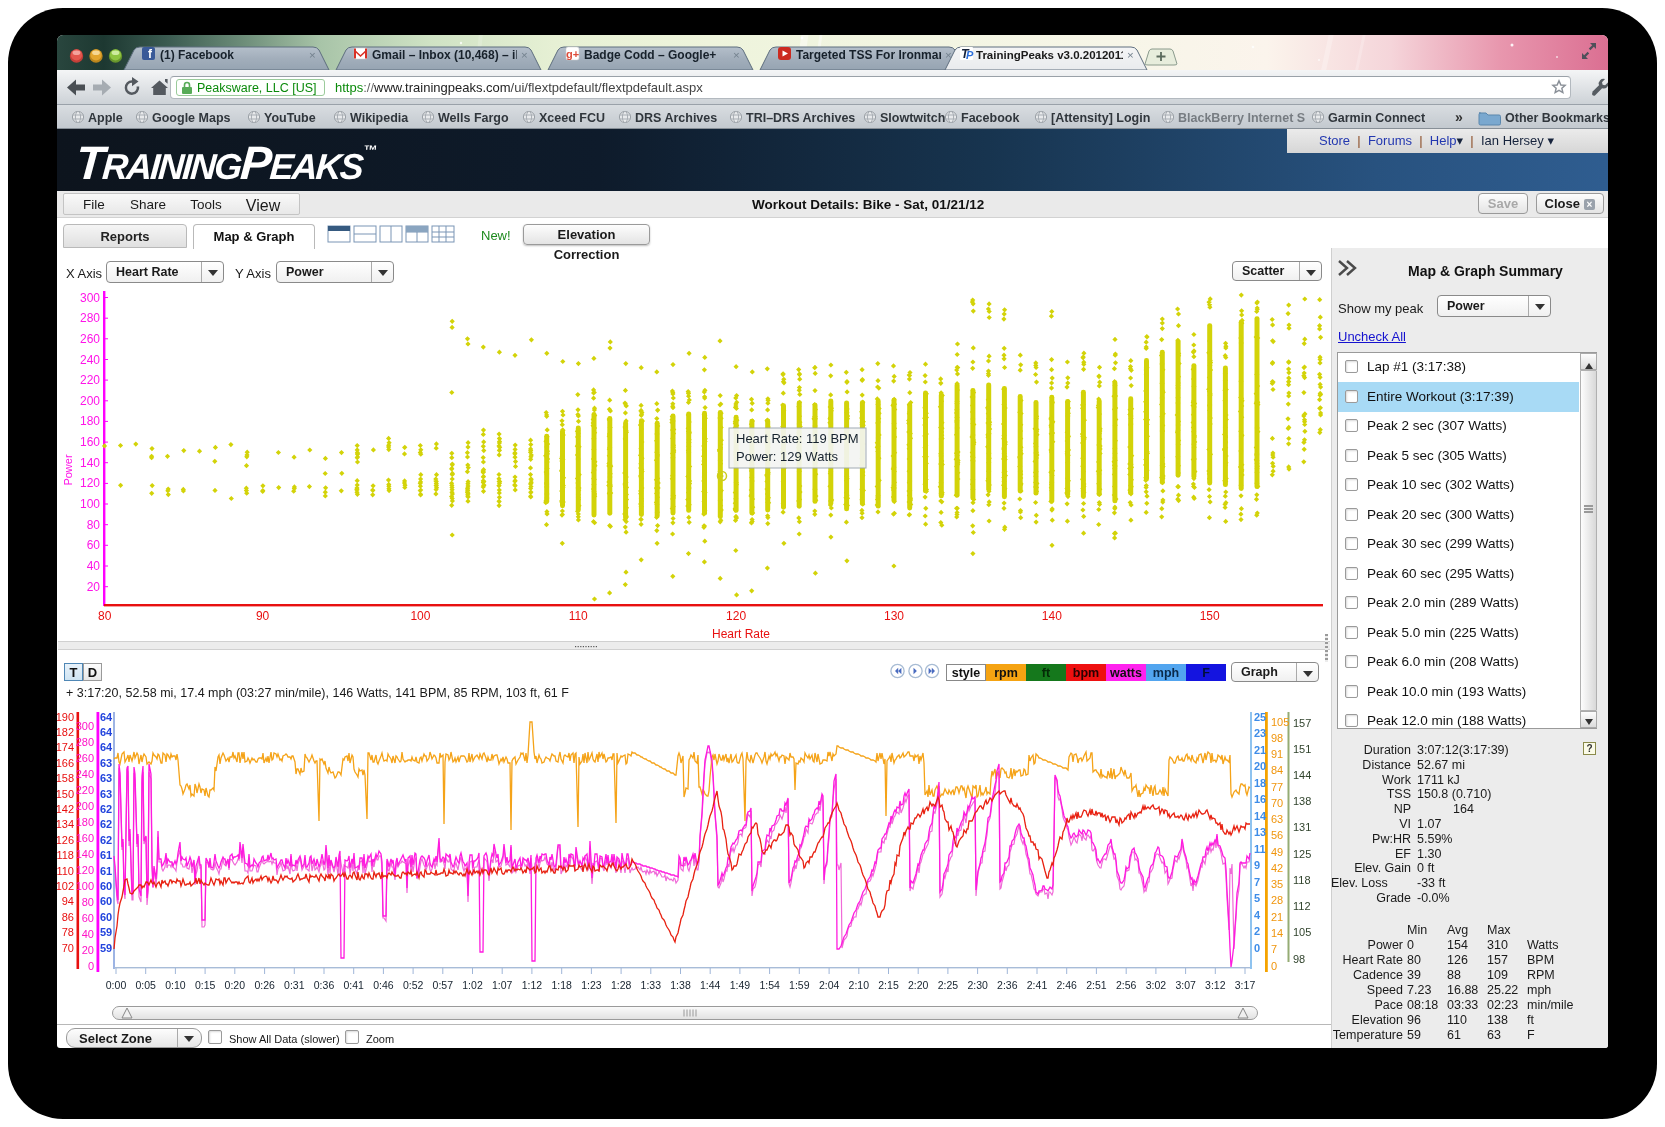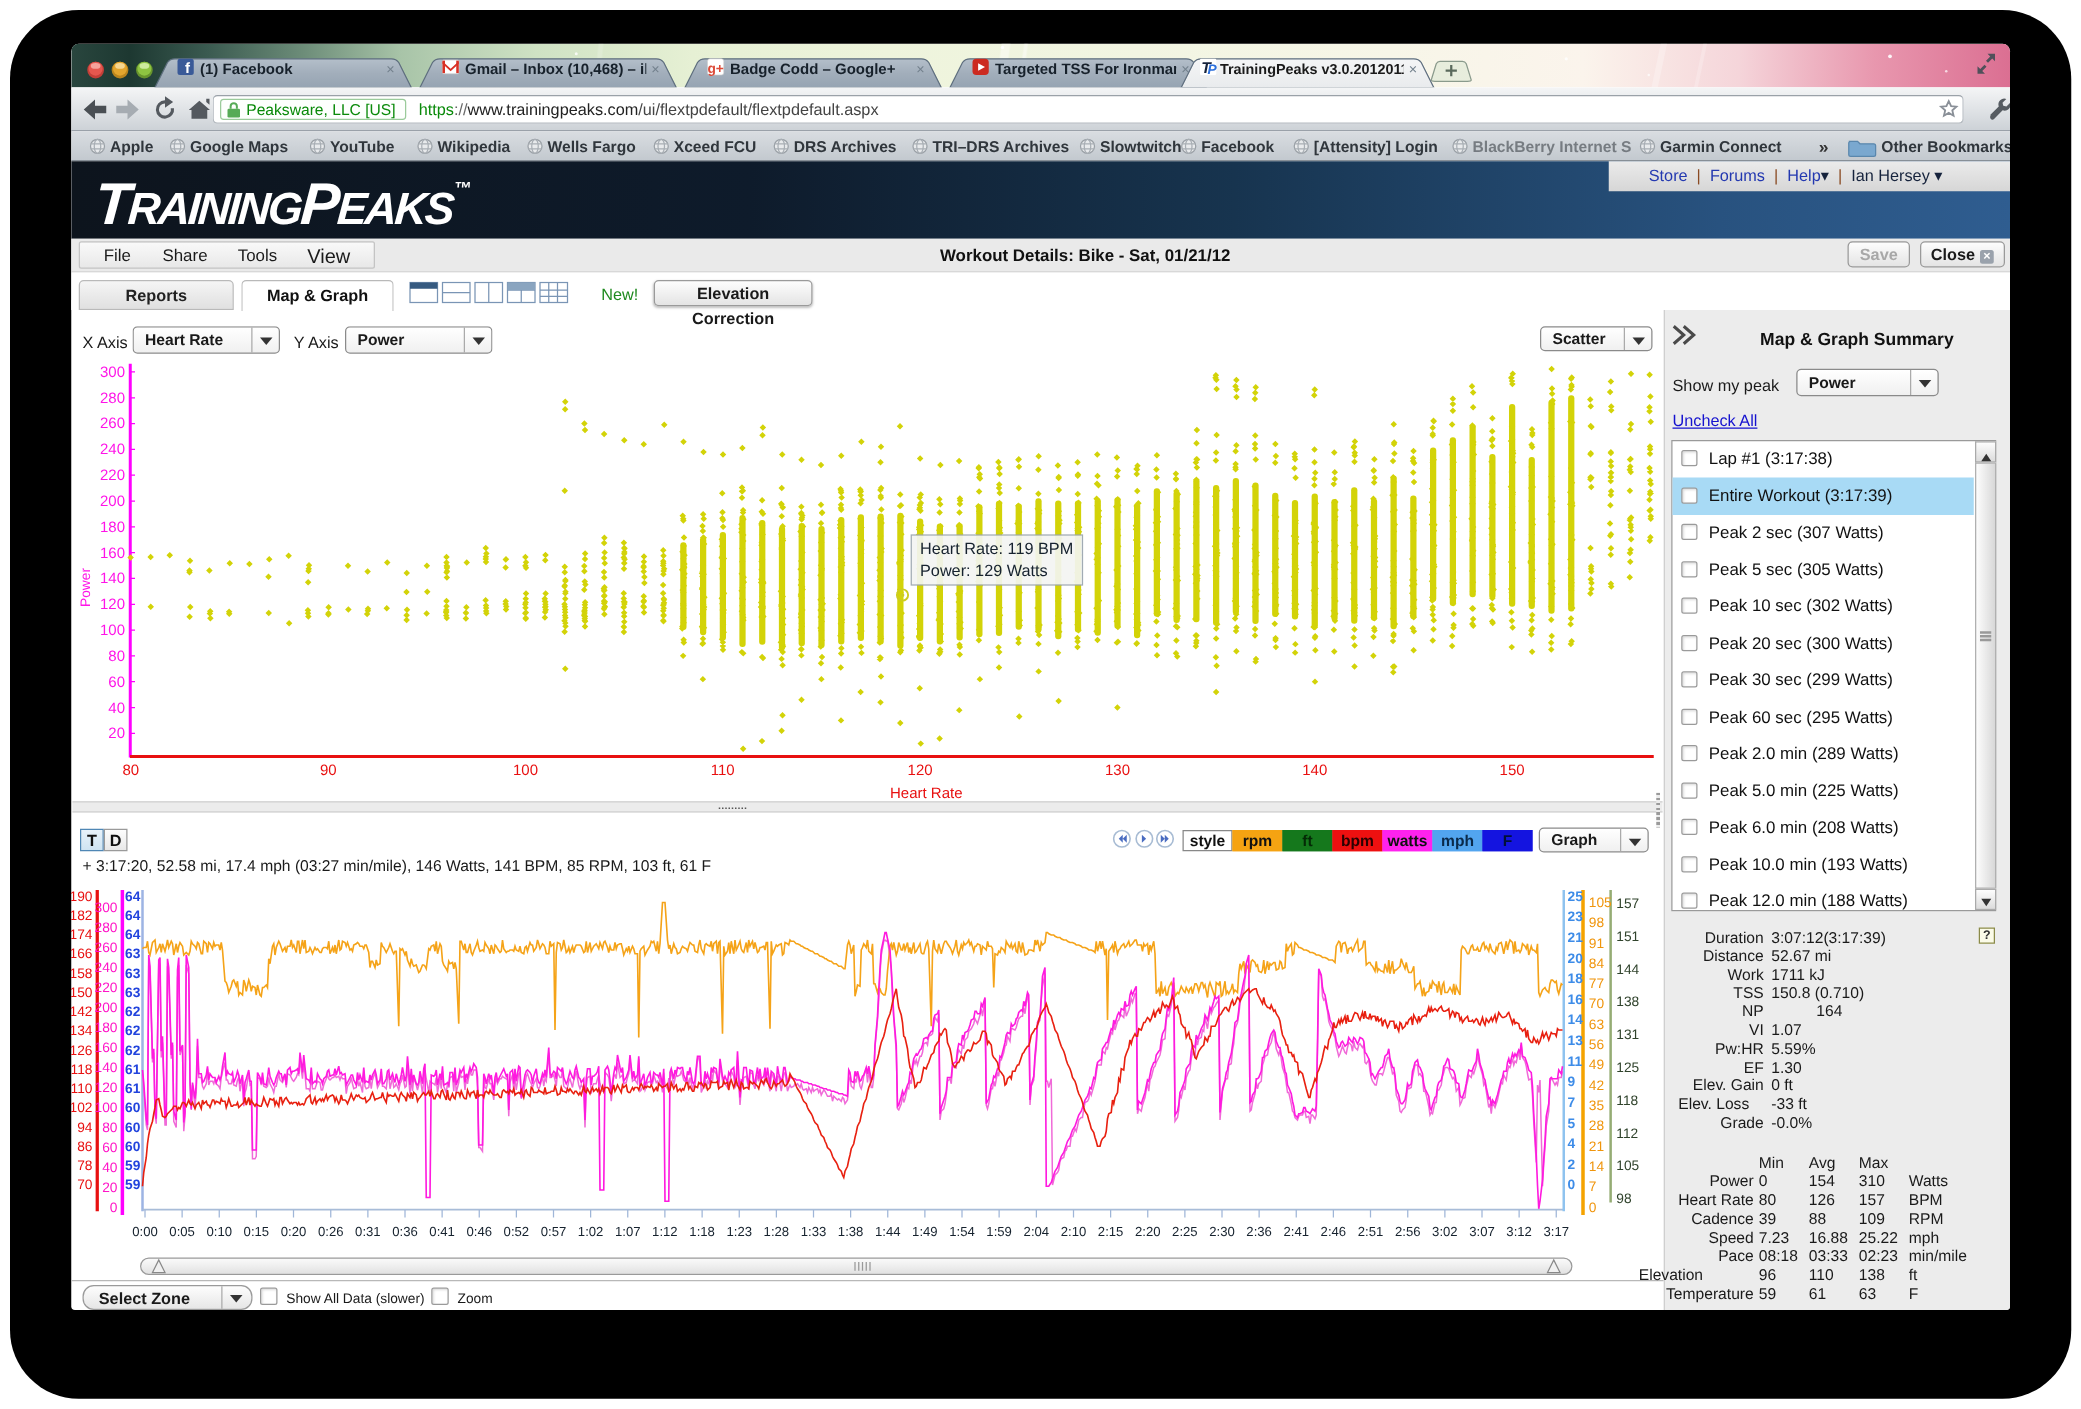--- a/index.html
+++ b/index.html
@@ -673,21 +673,21 @@
       <div class="ab tx" style="left:1274px;top:767.1999999999998px;width:80px;text-align:right;font-size:12.5px;color:#1a1a1a">NP</div>
       <div class="ab tx" style="left:1396px;top:767.1999999999998px;font-size:12.5px;color:#1a1a1a">164</div>
       <div class="ab tx" style="left:1274px;top:781.9999999999998px;width:80px;text-align:right;font-size:12.5px;color:#1a1a1a">VI</div>
       <div class="ab tx" style="left:1360px;top:781.9999999999998px;font-size:12.5px;color:#1a1a1a">1.07</div>
       <div class="ab tx" style="left:1274px;top:796.7999999999997px;width:80px;text-align:right;font-size:12.5px;color:#1a1a1a">Pw:HR</div>
       <div class="ab tx" style="left:1360px;top:796.7999999999997px;font-size:12.5px;color:#1a1a1a">5.59%</div>
       <div class="ab tx" style="left:1274px;top:811.5999999999997px;width:80px;text-align:right;font-size:12.5px;color:#1a1a1a">EF</div>
       <div class="ab tx" style="left:1360px;top:811.5999999999997px;font-size:12.5px;color:#1a1a1a">1.30</div>
       <div class="ab tx" style="left:1274px;top:826.3999999999996px;width:80px;text-align:right;font-size:12.5px;color:#1a1a1a">Elev. Gain</div>
       <div class="ab tx" style="left:1360px;top:826.3999999999996px;font-size:12.5px;color:#1a1a1a">0 ft</div>
-      <div class="ab tx" style="left:1274px;top:841.1999999999996px;width:80px;text-align:center;font-size:12.5px;color:#1a1a1a">Elev. Loss</div>
+      <div class="ab tx" style="left:1274px;top:841.1999999999996px;width:80px;text-align:left;font-size:12.5px;color:#1a1a1a">Elev. Loss</div>
       <div class="ab tx" style="left:1360px;top:841.1999999999996px;font-size:12.5px;color:#1a1a1a">-33 ft</div>
       <div class="ab tx" style="left:1274px;top:855.9999999999995px;width:80px;text-align:right;font-size:12.5px;color:#1a1a1a">Grade</div>
       <div class="ab tx" style="left:1360px;top:855.9999999999995px;font-size:12.5px;color:#1a1a1a">-0.0%</div>
       <div class="ab" style="left:1526px;top:707px;width:13px;height:13px;background:#fbfbe8;border:1px solid #8a8a4a;text-align:center;line-height:12px;font-size:10px;font-weight:bold;color:#333">?</div>
       <div class="ab tx" style="left:1254px;top:888px;width:92px;text-align:right;font-size:12.5px;color:#1a1a1a"></div>
       <div class="ab tx" style="left:1350px;top:888px;font-size:12.5px;color:#1a1a1a">Min</div>
       <div class="ab tx" style="left:1390px;top:888px;font-size:12.5px;color:#1a1a1a">Avg</div>
       <div class="ab tx" style="left:1430px;top:888px;font-size:12.5px;color:#1a1a1a">Max</div>
       <div class="ab tx" style="left:1470px;top:888px;font-size:12.5px;color:#1a1a1a"></div>
       <div class="ab tx" style="left:1254px;top:903px;width:92px;text-align:right;font-size:12.5px;color:#1a1a1a">Power</div>
@@ -708,21 +708,21 @@
       <div class="ab tx" style="left:1254px;top:948px;width:92px;text-align:right;font-size:12.5px;color:#1a1a1a">Speed</div>
       <div class="ab tx" style="left:1350px;top:948px;font-size:12.5px;color:#1a1a1a">7.23</div>
       <div class="ab tx" style="left:1390px;top:948px;font-size:12.5px;color:#1a1a1a">16.88</div>
       <div class="ab tx" style="left:1430px;top:948px;font-size:12.5px;color:#1a1a1a">25.22</div>
       <div class="ab tx" style="left:1470px;top:948px;font-size:12.5px;color:#1a1a1a">mph</div>
       <div class="ab tx" style="left:1254px;top:963px;width:92px;text-align:right;font-size:12.5px;color:#1a1a1a">Pace</div>
       <div class="ab tx" style="left:1350px;top:963px;font-size:12.5px;color:#1a1a1a">08:18</div>
       <div class="ab tx" style="left:1390px;top:963px;font-size:12.5px;color:#1a1a1a">03:33</div>
       <div class="ab tx" style="left:1430px;top:963px;font-size:12.5px;color:#1a1a1a">02:23</div>
       <div class="ab tx" style="left:1470px;top:963px;font-size:12.5px;color:#1a1a1a">min/mile</div>
-      <div class="ab tx" style="left:1254px;top:978px;width:92px;font-size:12.5px;color:#1a1a1a">Elevation</div>
+      <div class="ab tx" style="left:1254px;top:978px;width:92px;text-align:right;font-size:12.5px;color:#1a1a1a">Elevation</div>
       <div class="ab tx" style="left:1350px;top:978px;font-size:12.5px;color:#1a1a1a">96</div>
       <div class="ab tx" style="left:1390px;top:978px;font-size:12.5px;color:#1a1a1a">110</div>
       <div class="ab tx" style="left:1430px;top:978px;font-size:12.5px;color:#1a1a1a">138</div>
       <div class="ab tx" style="left:1470px;top:978px;font-size:12.5px;color:#1a1a1a">ft</div>
       <div class="ab tx" style="left:1254px;top:993px;width:92px;text-align:right;font-size:12.5px;color:#1a1a1a">Temperature</div>
       <div class="ab tx" style="left:1350px;top:993px;font-size:12.5px;color:#1a1a1a">59</div>
       <div class="ab tx" style="left:1390px;top:993px;font-size:12.5px;color:#1a1a1a">61</div>
       <div class="ab tx" style="left:1430px;top:993px;font-size:12.5px;color:#1a1a1a">63</div>
       <div class="ab tx" style="left:1470px;top:993px;font-size:12.5px;color:#1a1a1a">F</div>
     </div>

